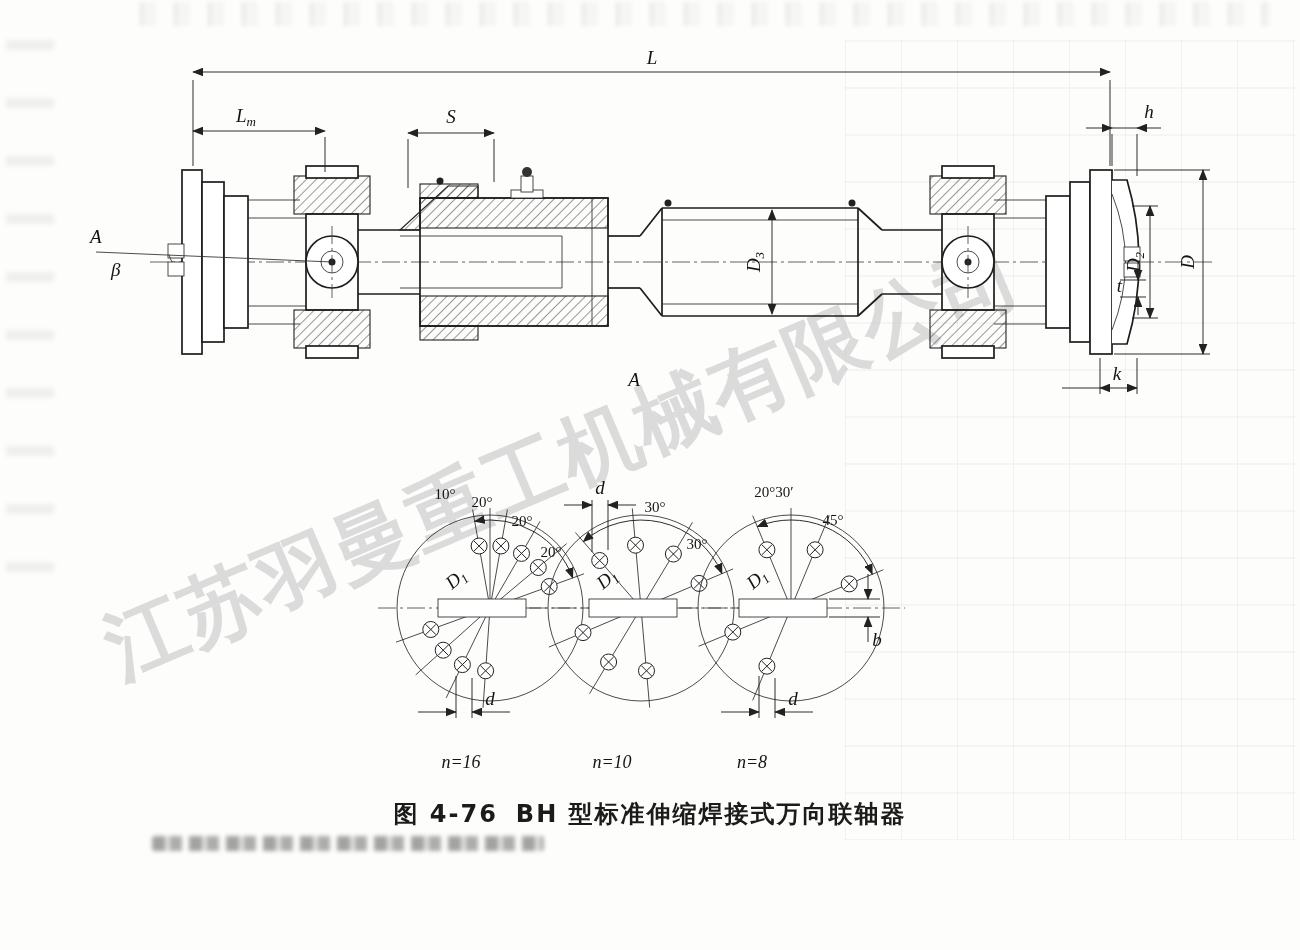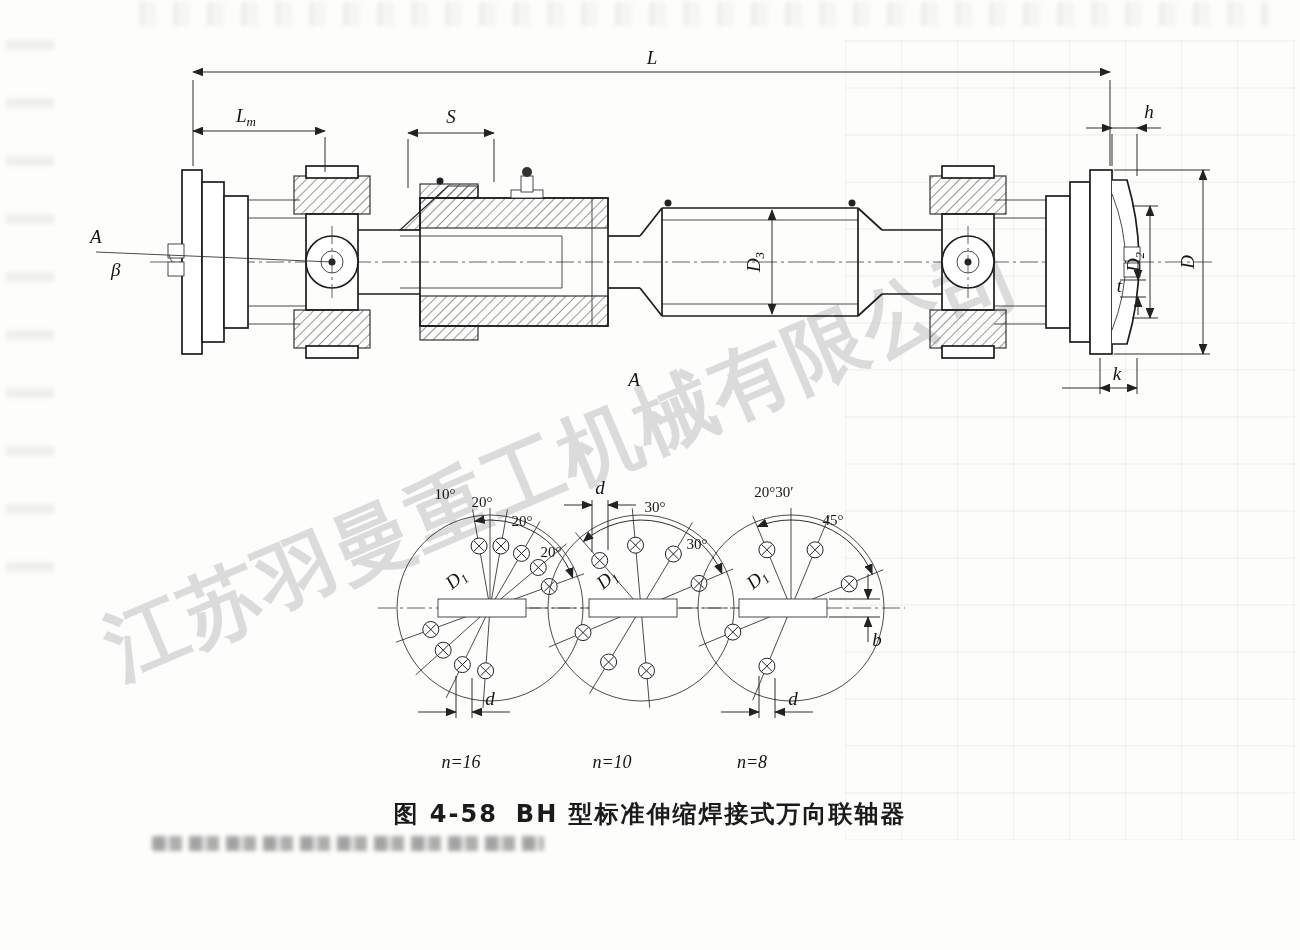--- a/index.html
+++ b/index.html
@@ -355,17 +355,17 @@
         <line class="dim" x1="775" y1="678" x2="775" y2="718"></line>
         <line class="dim" x1="721" y1="712" x2="759" y2="712" marker-end="url(#arr)"></line>
         <line class="dim" x1="813" y1="712" x2="775" y2="712" marker-end="url(#arr)"></line>
         <text class="dimlbl" x="793" y="705" text-anchor="middle">d</text>
       </g>
       <text class="nlbl" x="752" y="768" text-anchor="middle">n=8</text>
     </g>
   </svg>
 
   <div class="caption">
-    <span class="fig-no">图 4-58</span><span>BH 型标准伸缩焊接式万向联轴器</span>
+    <span class="fig-no">图 4-76</span><span>BH 型标准伸缩焊接式万向联轴器</span>
   </div>
 
   <div class="smudge"></div>
 </div>
 
 </body></html>

